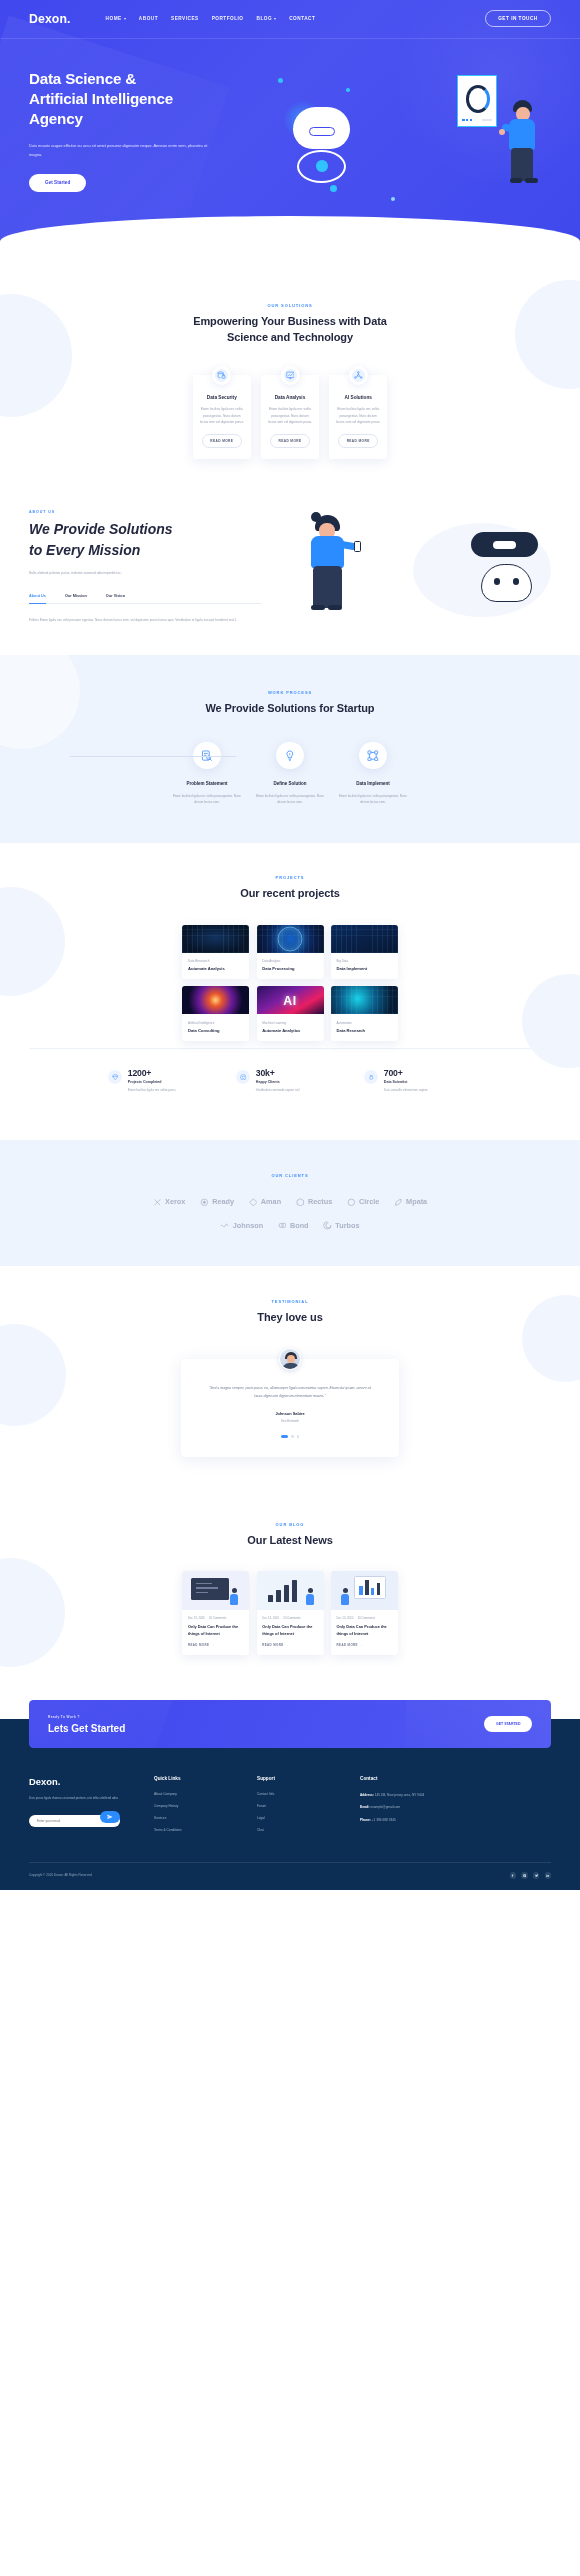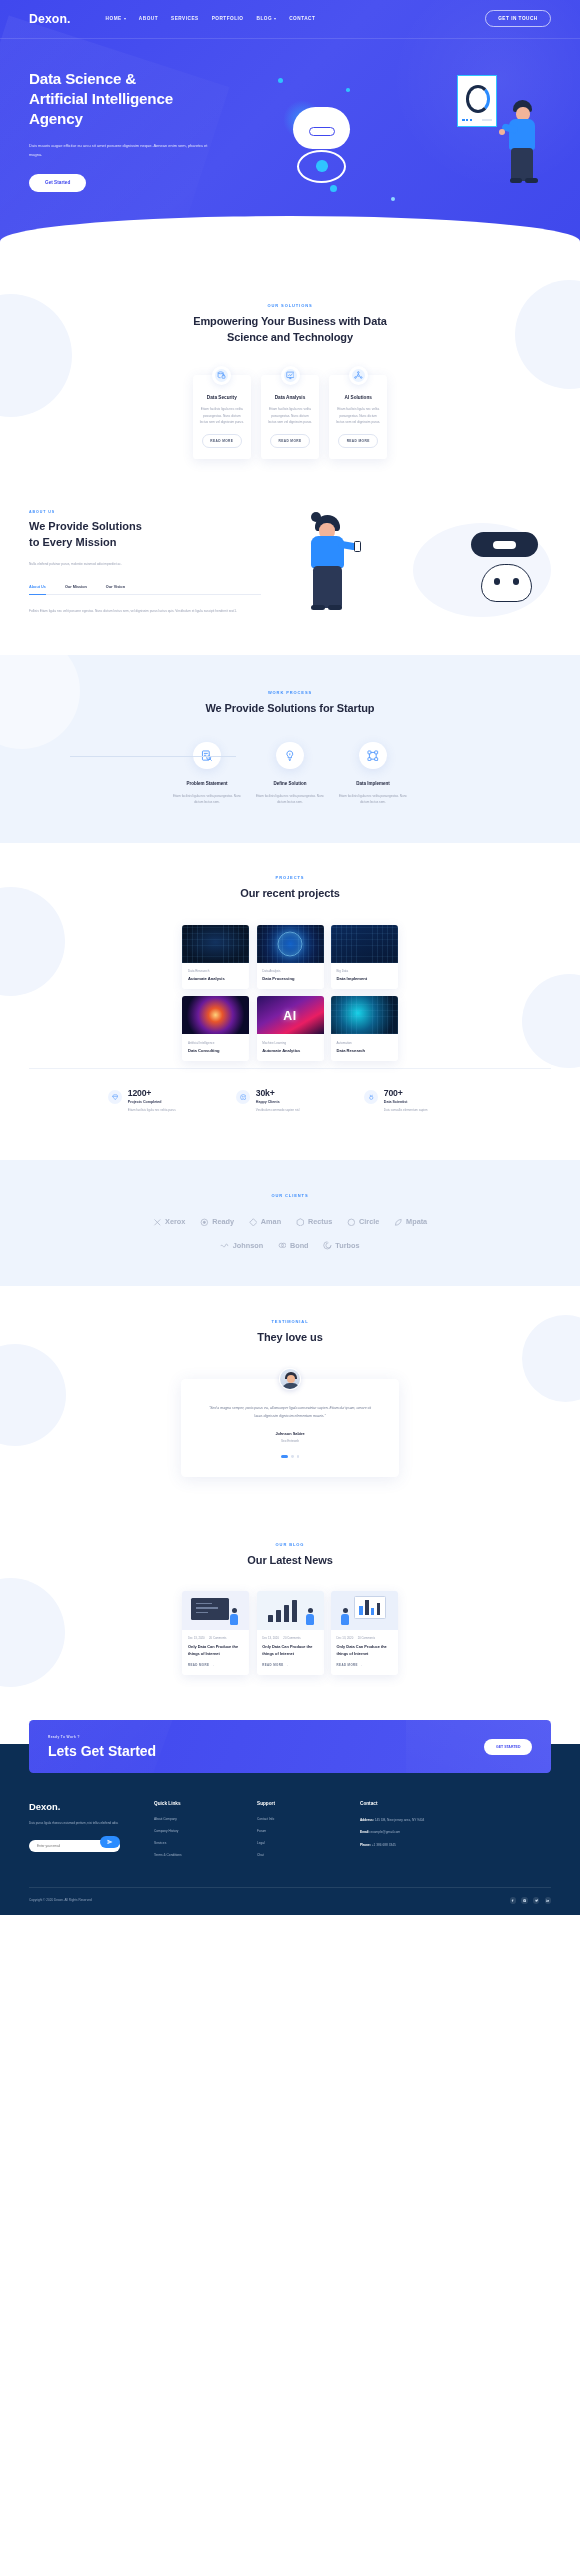--- a/index.html
+++ b/index.html
@@ -117,21 +117,21 @@
   .btn-read {
     margin-top:8.7px;border:0.7px solid #dfe5f2;border-radius:14.5px;background:#fff;
     padding:3.6px 7.3px;font-size:3.2px;font-weight:700;color:#4a5570;letter-spacing:0.4px;
     cursor:pointer;font-family:inherit;
   }
 
   
   .about { padding:22px 29px 29px 29px;display:flex;gap:11.6px;background:#fff;position:relative; }
   .about-left { width:232px; }
   .eyebrow-l { color:#3f8efc;font-size:3.6px;letter-spacing:0.9px;font-weight:700;text-transform:uppercase; }
-  .about h2 { font-size:11px;line-height:1.45;font-weight:700;color:#232840;margin-top:5.1px; }
+  .about h2 { font-size:14px;line-height:1.45;font-weight:700;color:#232840;margin-top:5.1px;font-style:italic; }
   .about .lead { font-size:3.2px;line-height:2.1;color:#9aa1b4;margin-top:10.2px;width:203px; }
   .tabs { display:flex;gap:19px;margin-top:17.4px;border-bottom:0.7px solid #e8ecf5;padding-bottom:5.8px; }
   .tab { font-size:3.8px;font-weight:700;color:#343b57;cursor:pointer;position:relative;padding-bottom:5.8px;margin-bottom:-6.5px; }
   .tab.active { color:#3f8efc; }
   .tab.active:after{content:"";position:absolute;left:0;right:0;bottom:0;height:1.1px;background:#3f8efc;}
   .tab-body { font-size:3.2px;line-height:2.2;color:#9aa1b4;margin-top:13px;width:210px; }
   .about-right { flex:1;position:relative;height:116px; }
   .ab-blob{position:absolute;right:0;top:13px;width:138px;height:94px;background:#f3f6fd;border-radius:50%;}
   .a-hair{position:absolute;left:42px;top:4.4px;width:25px;height:16px;background:#1d2a44;border-radius:12.3px 12.3px 3.6px 3.6px;}
   .a-bun{position:absolute;left:38px;top:1.5px;width:10.2px;height:10.2px;background:#1d2a44;border-radius:50%;}
@@ -159,21 +159,21 @@
   .step p { font-size:3.1px;line-height:2;color:#9aa1b4;padding:0 5.1px; }
   .connector{position:absolute;top:13.8px;height:0.7px;background:#d4e0f2;z-index:1;}
 
   
   .projects { padding:32px 0 22px 0;background:#fff;position:relative;overflow:hidden; }
   .proj-grid { display:flex;flex-wrap:wrap;justify-content:center;gap:7.3px;margin-top:23px;width:218px;margin-left:auto;margin-right:auto;position:relative;z-index:2; }
   .proj {
     width:67px;background:#fff;border-radius:2.9px;overflow:hidden;
     box-shadow:0 2.2px 10.2px rgba(60,80,160,.10);
   }
-  .proj .thumb { height:38px;position:relative;overflow:hidden; }
+  .proj .thumb { height:28px;position:relative;overflow:hidden; }
   .t1{background:radial-gradient(ellipse at 50% 45%,#12325f 0%,#071427 70%);}
   .t2{background:radial-gradient(circle at 50% 50%,#1463c9 0%,#0a1f4d 65%,#061127 100%);}
   .t3{background:linear-gradient(160deg,#0b2a5c,#071733);}
   .t4{background:radial-gradient(circle at 50% 50%,#ffd27a 0%,#e8552a 18%,#6a1b9a 45%,#0a0a2a 75%);}
   .t5{background:linear-gradient(150deg,#2a1060,#7b1fa2 40%,#e91e63 70%,#1a0b3a);}
   .t6{background:radial-gradient(circle at 40% 45%,#18d2e8 0%,#0a5e8a 40%,#061a33 80%);}
   .thumb .grid-lines{position:absolute;inset:0;background:
      repeating-linear-gradient(90deg,rgba(120,200,255,.10) 0 0.7px,transparent 0.7px 5.1px),
      repeating-linear-gradient(0deg,rgba(120,200,255,.07) 0 0.7px,transparent 0.7px 5.8px);}
   .thumb .orb{position:absolute;left:50%;top:50%;transform:translate(-50%,-50%);width:25px;height:25px;border-radius:50%;border:0.7px solid rgba(140,220,255,.6);box-shadow:0 0 8.7px rgba(100,200,255,.55) inset,0 0 7.3px rgba(100,200,255,.4);}
@@ -237,21 +237,21 @@
   
   .cta-wrap { padding:11.6px 29px 0 29px; }
   .cta {
     background:linear-gradient(110deg,#4048ee,#4f57f3);border-radius:4.4px;
     padding:14.5px 19px;display:flex;align-items:center;justify-content:space-between;
     position:relative;overflow:hidden;
   }
   .cta:before{content:"";position:absolute;left:-22px;top:-29px;width:145px;height:145px;background:linear-gradient(120deg,rgba(255,255,255,.06),transparent);transform:rotate(20deg);}
   .cta:after{content:"";position:absolute;right:-14.5px;bottom:-44px;width:160px;height:131px;background:linear-gradient(200deg,rgba(255,255,255,.06),transparent);}
   .cta .small { color:rgba(255,255,255,.8);font-size:3.2px;letter-spacing:0.4px;font-weight:600;position:relative;z-index:2; }
-  .cta h3 { color:#fff;font-size:14px;font-weight:700;margin-top:4.4px;position:relative;z-index:2; }
+  .cta h3 { color:#fff;font-size:10px;font-weight:700;margin-top:4.4px;position:relative;z-index:2; }
   .btn-cta { background:#fff;color:#4048ee;border:none;border-radius:14.5px;padding:5.8px 11.6px;font-size:3.5px;font-weight:700;cursor:pointer;font-family:inherit;position:relative;z-index:2; }
 
   
   footer { background:#0c2e54;margin-top:-29px;padding:57px 29px 0 29px;color:#c6d3e4; }
   .f-top { display:flex;gap:16px; }
   .f-col1 { width:109px; }
   .f-logo { color:#fff;font-size:9.4px;font-weight:700;margin-bottom:7.3px; }
   .f-col1 p { font-size:3px;line-height:2;color:#9db0c8;width:94px; }
   .newsletter { margin-top:10.2px;position:relative;width:91px;height:11.6px; }
   .newsletter input {

